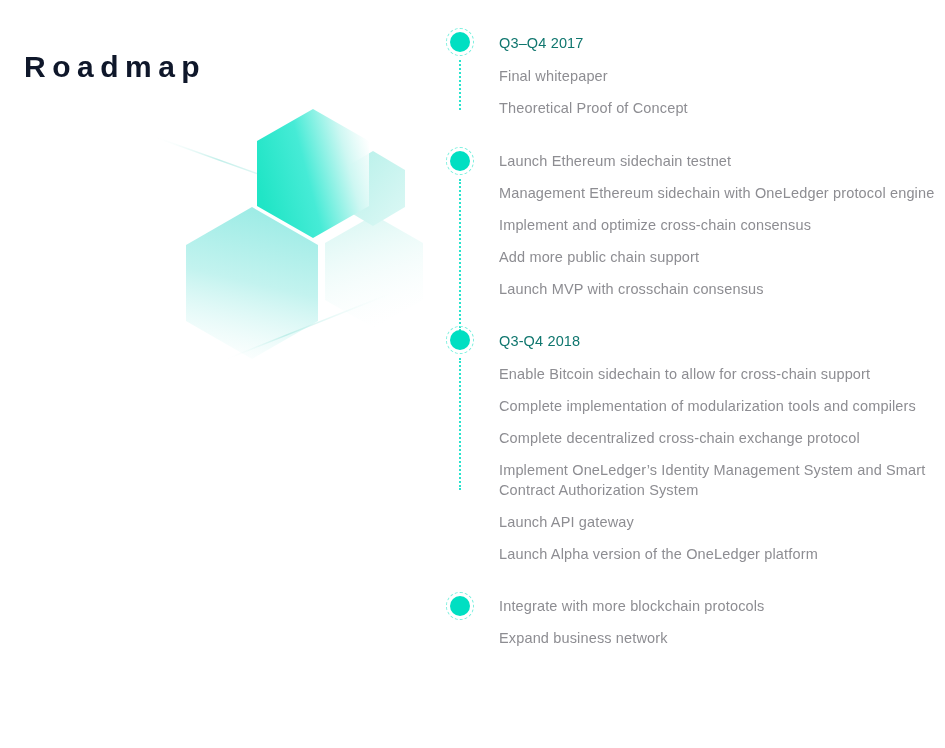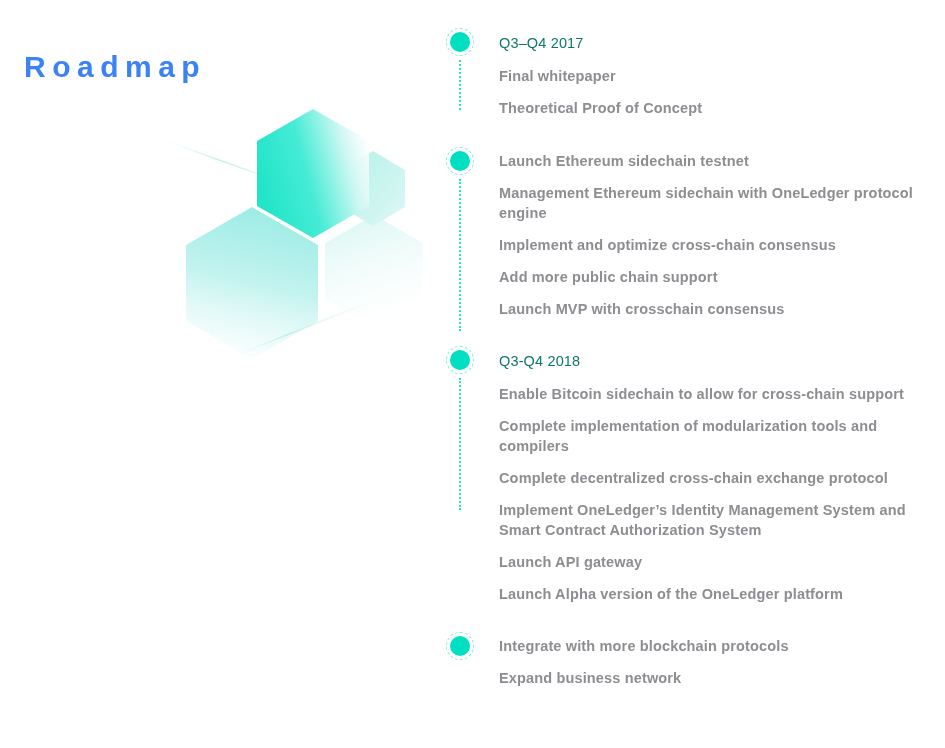--- a/index.html
+++ b/index.html
@@ -19,21 +19,21 @@
   }
 
   
   .page-title {
     position: absolute;
     left: 24px;
     top: 26px;
     font-size: 30px;
     font-weight: 700;
     letter-spacing: 6.5px;
-    color: #3b82f6;
+    color: #0f172a;
     line-height: 42px;
     white-space: nowrap;
   }
 
   
   .hex-art {
     position: absolute;
     left: 140px;
     top: 88px;
     width: 300px;
@@ -91,21 +91,20 @@
     line-height: 22px;
     letter-spacing: 0.15px;
     margin: 0;
     padding-top: 12px;
     white-space: nowrap;
   }
   .phase-items {
     list-style: none;
     margin: 0;
     padding: 0;
-    font-weight: bold;
   }
   .phase-items li {
     font-size: 14.5px;
     color: #8d8d92;
     line-height: 20px;
     letter-spacing: 0.15px;
     margin: 0;
     padding-top: 12px;
   }
 

